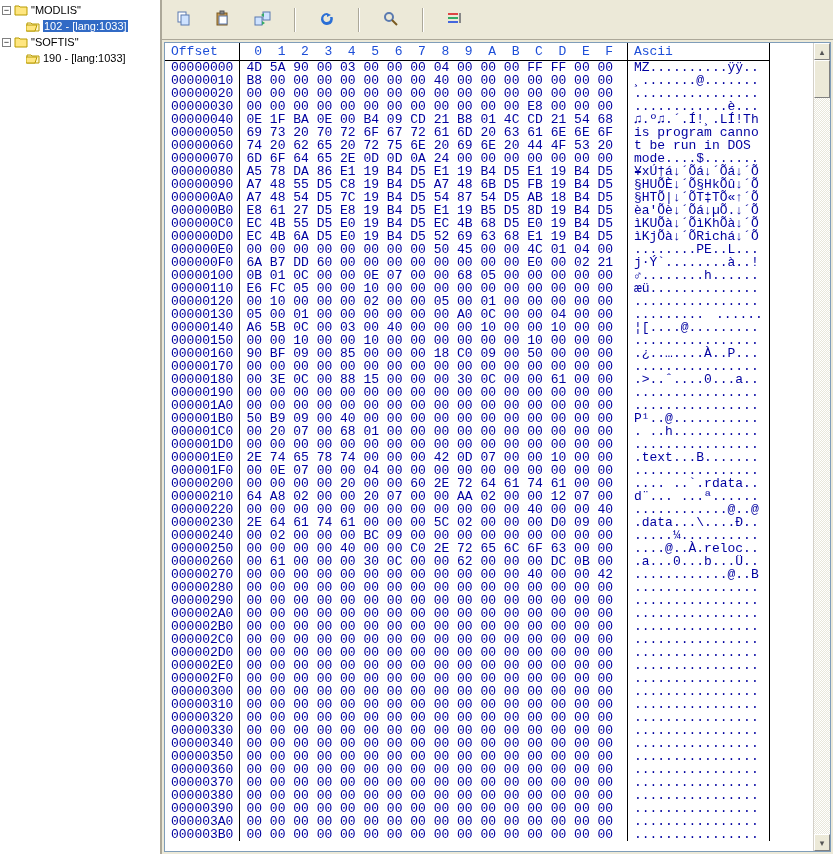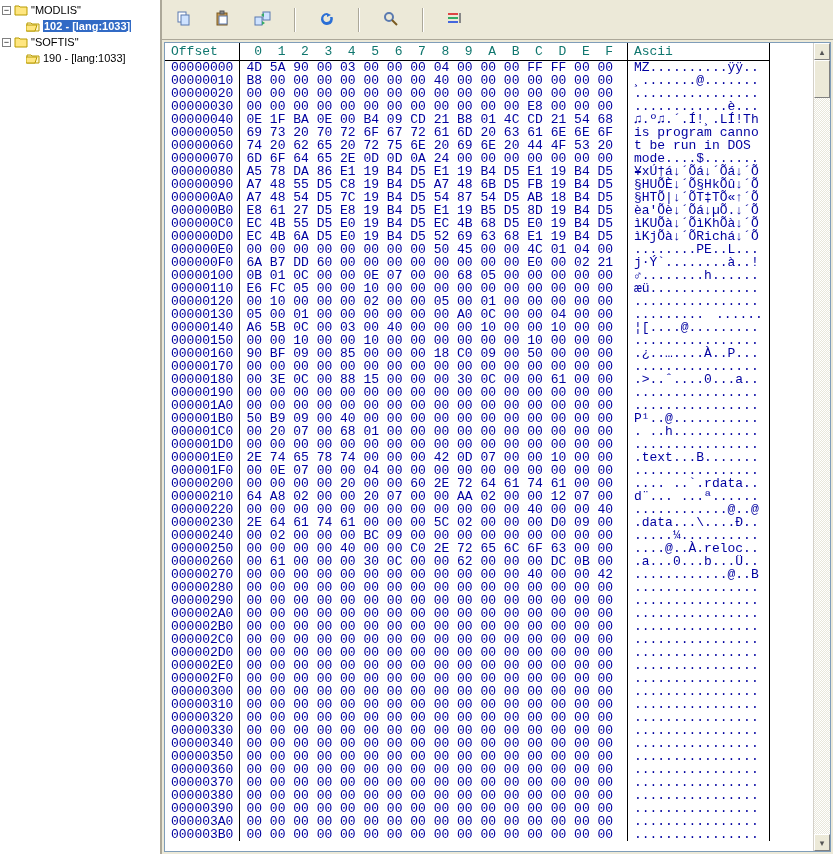--- a/index.html
+++ b/index.html
@@ -43,21 +43,20 @@
   display: inline-block;
   margin-right: 3px;
   position: relative;
 }
 .folder-icon svg { display: block; }
 .tree-label { cursor: default; }
 .tree-label.sel {
   background: #316ac5;
   color: #fff;
   padding: 0 1px;
-  font-weight: bold;
 }
 .main {
   flex: 1;
   display: flex;
   flex-direction: column;
   background: #ece9d8;
 }
 .toolbar {
   height: 40px;
   border-bottom: 1px solid #aca899;
@@ -100,21 +99,21 @@
 }
 .hex-table th {
   color: #0000A0;
   border-bottom: 1px solid #000;
   padding-bottom: 2px;
   padding-top: 2px;
 }
 .col-offset { color: #0000A0; border-right: 1px solid #000; }
 .col-hex    { color: #0000A0; border-right: 1px solid #000; letter-spacing: 0; }
 .col-ascii  { color: #0000A0; border-right: 1px solid #000; }
-th.col-offset, th.col-hex, th.col-ascii { color: #0f766e; }
+th.col-offset, th.col-hex, th.col-ascii { color: #1d4ed8; }
 .scrollbar-v {
   position: absolute;
   right: 0; top: 0; bottom: 0;
   width: 17px;
   background: #efefe7;
   border-left: 1px solid #d4d0c8;
   display: flex; flex-direction: column;
 }
 .sb-btn {
   height: 17px;

